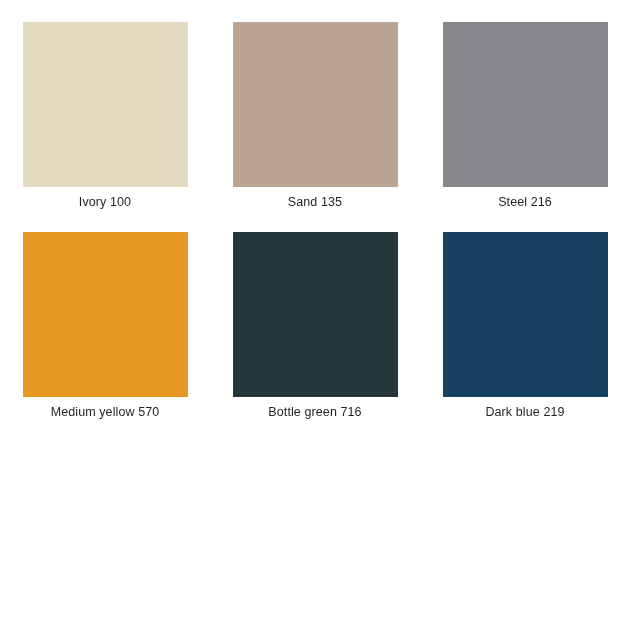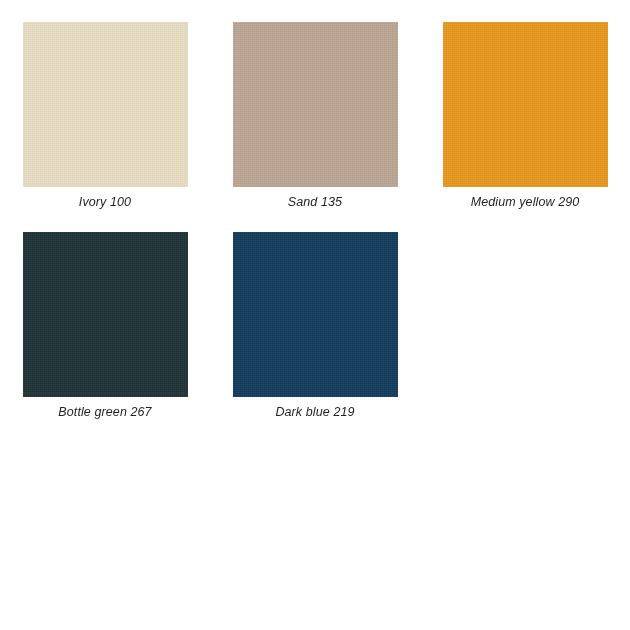--- a/index.html
+++ b/index.html
@@ -53,50 +53,53 @@
   }
 
   .swatch-caption {
     margin-top: 9px;
     font-size: 12.5px;
     line-height: 1.1;
     color: #231f20;
     text-align: center;
     white-space: nowrap;
     letter-spacing: 0.1px;
-    font-style: italic;
   }
 </style>
 </head>
 <body>
 
 <div id="swatch-chart">
 
   <div class="swatch-cell">
     <div class="swatch-chip" style="background-color: rgb(231, 220, 195);"></div>
     <div class="swatch-caption">Ivory 100</div>
   </div>
 
   <div class="swatch-cell">
     <div class="swatch-chip" style="background-color: rgb(188, 165, 147);"></div>
     <div class="swatch-caption">Sand 135</div>
   </div>
 
+  <div class="swatch-cell">
+    <div class="swatch-chip" style="background-color: rgb(132, 132, 138);"></div>
+    <div class="swatch-caption">Steel 216</div>
+  </div>
 
 
 
 
   <div class="swatch-cell">
     <div class="swatch-chip" style="background-color: rgb(232, 151, 28);"></div>
-    <div class="swatch-caption">Medium yellow 290</div>
+    <div class="swatch-caption">Medium yellow 570</div>
   </div>
 
   <div class="swatch-cell">
     <div class="swatch-chip" style="background-color: rgb(29, 49, 52);"></div>
-    <div class="swatch-caption">Bottle green 267</div>
+    <div class="swatch-caption">Bottle green 716</div>
   </div>
 
   <div class="swatch-cell">
     <div class="swatch-chip" style="background-color: rgb(18, 58, 92);"></div>
     <div class="swatch-caption">Dark blue 219</div>
   </div>
 
 </div>
 
 </body></html>

